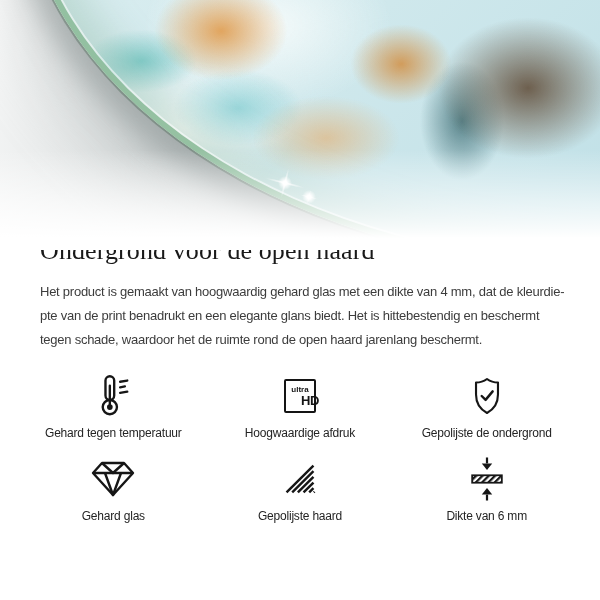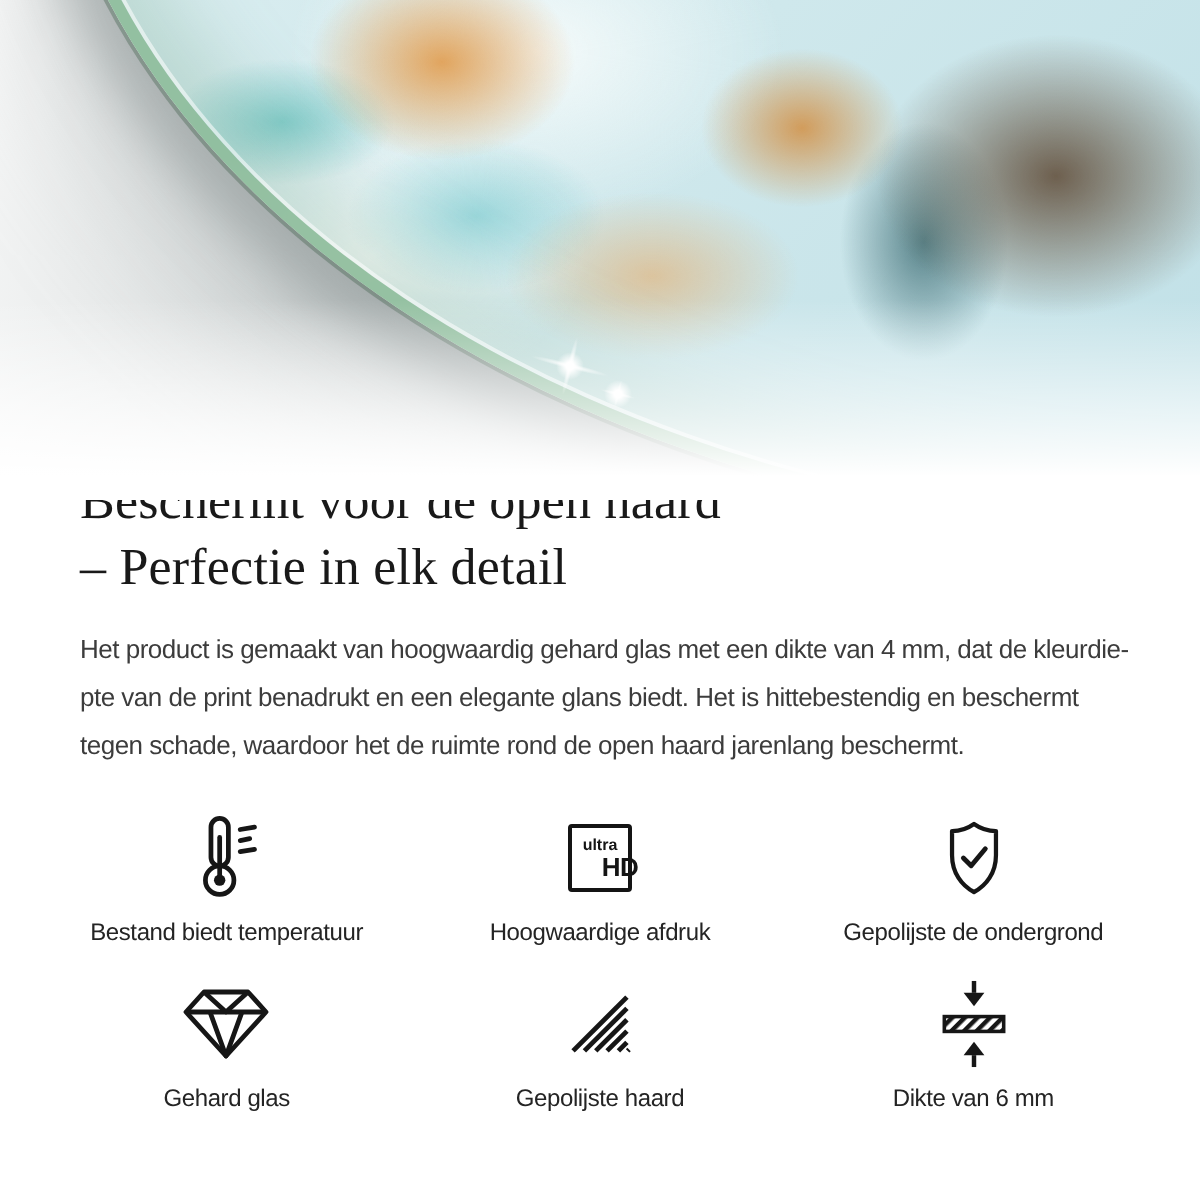--- a/index.html
+++ b/index.html
@@ -71,22 +71,21 @@
         <span class="core"></span>
       </div>
     <div class="sparkle small" style="left:309px;top:197px;">
         <span class="core"></span>
       </div>
   </div>
 
   <div class="content">
 
     <h1>
-      <span>Beschermt voor de open haard</span>
-      <span>– Perfectie in elk detail</span>
+      <span>Ondergrond voor de open haard</span>
     </h1>
 
     <div class="intro">
       <div>Het product is gemaakt van hoogwaardig gehard glas met een dikte van 4 mm, dat de kleurdie-</div>
       <div>pte van de print benadrukt en een elegante glans biedt. Het is hittebestendig en beschermt</div>
       <div>tegen schade, waardoor het de ruimte rond de open haard jarenlang beschermt.</div>
     </div>
 
     <div class="features">
 
@@ -95,21 +94,21 @@
           <svg width="38" height="46" viewBox="0 0 48 58" fill="none" stroke="#161616" stroke-width="3" stroke-linecap="round">
             <rect x="14.5" y="4" width="11" height="30" rx="5.5"></rect>
             <circle cx="20" cy="43" r="9"></circle>
             <circle cx="20" cy="43" r="3.6" fill="#161616" stroke="none"></circle>
             <path d="M20 40 V16"></path>
             <path d="M33 11 L42 9.5"></path>
             <path d="M33 18 L39 16.8"></path>
             <path d="M33 25 L42 23.5"></path>
           </svg>
         </div>
-        <div class="label">Bestand biedt temperatuur</div>
+        <div class="label">Gehard tegen temperatuur</div>
       </div>
 
       <div class="feature">
         <div class="icon-wrap">
           <div class="uhd-box">
             <div class="uhd-top">ultra</div>
             <div class="uhd-bottom">HD</div>
           </div>
         </div>
         <div class="label">Hoogwaardige afdruk</div>

